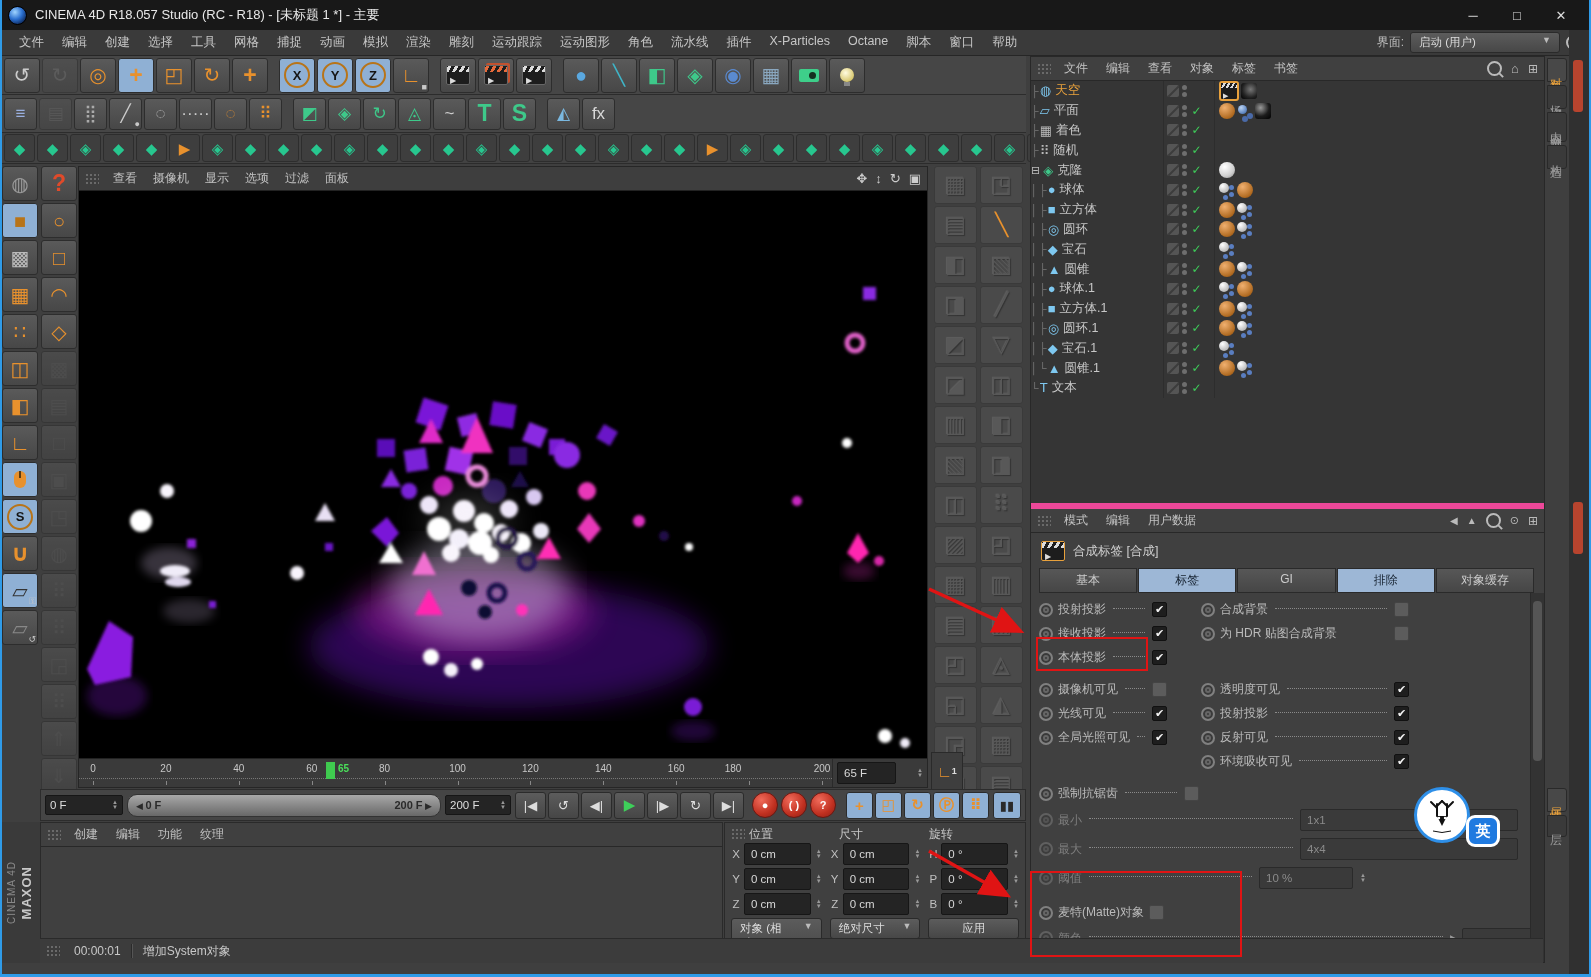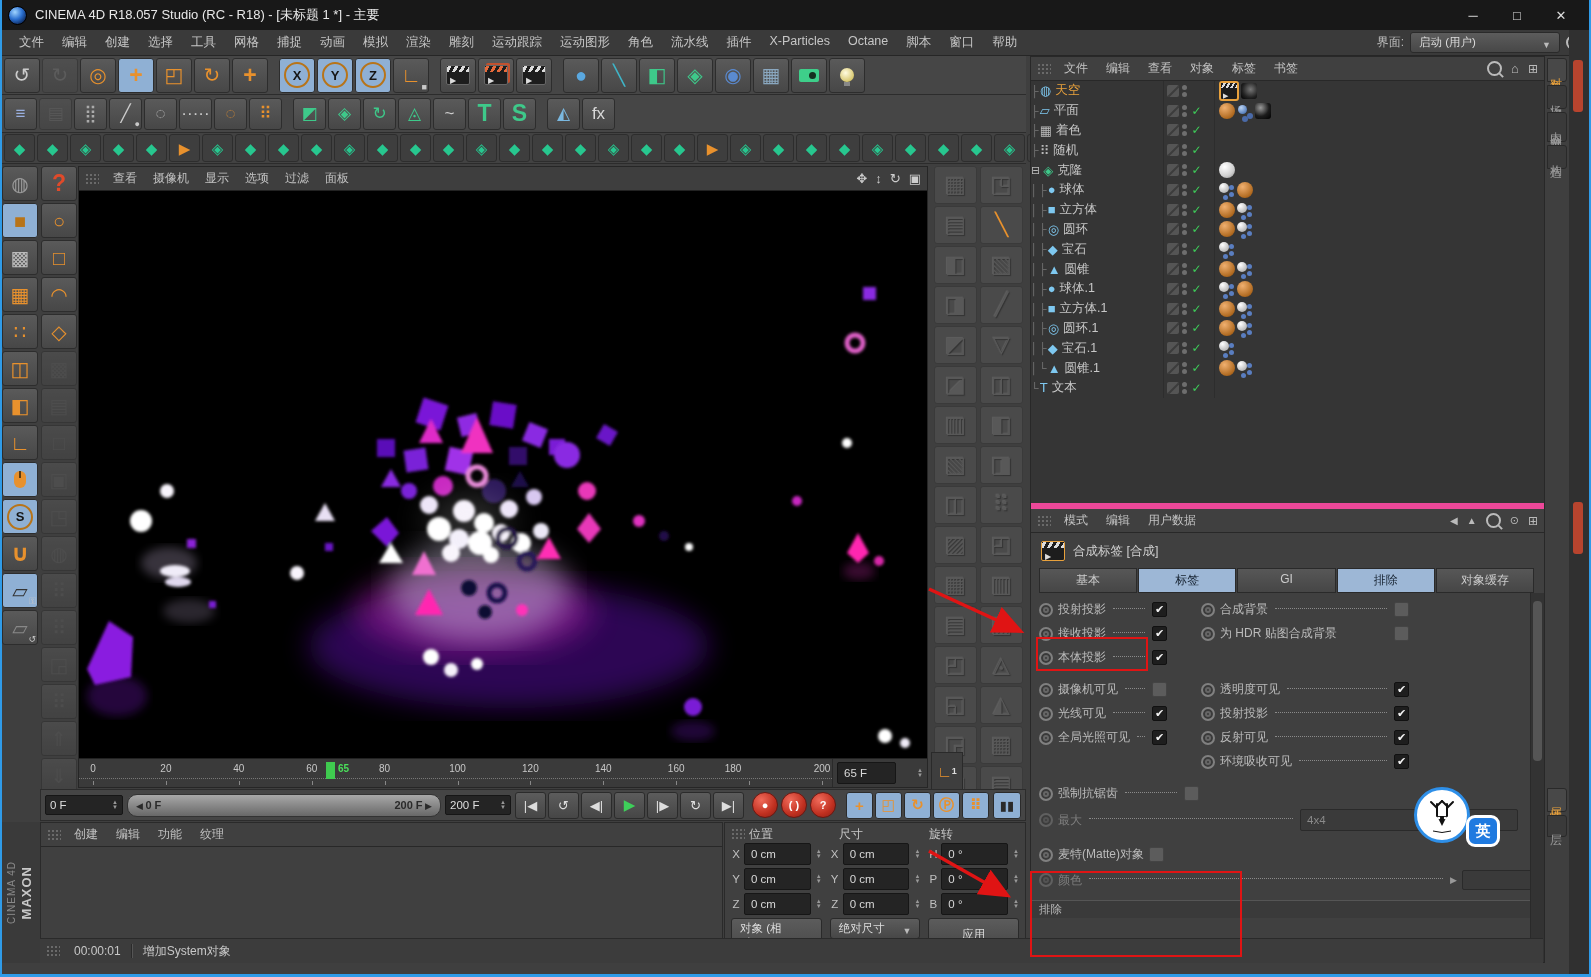--- a/index.html
+++ b/index.html
@@ -9,21 +9,21 @@
   .abs{position:absolute;}
   
   #titlebar{left:0;top:0;width:1591px;height:30px;background:#181818;display:flex;align-items:center;padding:0 8px;box-sizing:border-box;}
   .applogo{width:17px;height:17px;border-radius:50%;background:radial-gradient(circle at 35% 30%,#9fd4ff,#2a6fd0 45%,#0a1f4a 85%);margin-right:8px;border:1px solid #000;}
   #title-text{color:#e8e8e8;font-size:13px;}
   .wctl{margin-left:auto;display:flex;}
   .wbtn{width:44px;height:28px;display:flex;align-items:center;justify-content:center;color:#ddd;font-size:13px;}
   #menubar{left:0;top:30px;width:1591px;height:26px;background:#3a3a3a;border-bottom:1px solid #262626;display:flex;align-items:center;padding:0 10px;box-sizing:border-box;}
   .menu-item{padding:0 9px;color:#c6c6c6;font-size:12.5px;white-space:nowrap;}
   #iface{margin-left:auto;display:flex;align-items:center;gap:6px;}
-  .dd{background:linear-gradient(#5c5c5c,#474747);border:1px solid #2a2a2a;border-radius:3px;color:#ddd;font-size:11.5px;padding:2px 8px;display:flex;align-items:flex-end;gap:8px;}
+  .dd{background:linear-gradient(#5c5c5c,#474747);border:1px solid #2a2a2a;border-radius:3px;color:#ddd;font-size:11.5px;padding:2px 8px;display:flex;align-items:flex-start;gap:8px;}
   .dd .car{font-size:9px;color:#bbb;}
   .lens{width:11px;height:11px;border:2px solid #bbb;border-radius:50%;position:relative;display:inline-block;}
   .lens::after{content:"";position:absolute;width:6px;height:2px;background:#bbb;transform:rotate(45deg);left:9px;top:11px;}
   
   .toolrow{display:flex;align-items:center;gap:2px;padding:2px 4px;box-sizing:border-box;}
   #toolbar1{left:0;top:56px;width:1026px;height:39px;background:#464646;border-bottom:1px solid #2c2c2c;}
   #toolbar2{left:0;top:95px;width:1026px;height:38px;background:#464646;border-bottom:1px solid #2c2c2c;}
   #toolbar3{left:0;top:133px;width:1026px;height:31px;background:#424242;border-bottom:1px solid #2c2c2c;}
   .tbtn{width:34px;height:33px;background:linear-gradient(#5a5a5a,#474747);border:1px solid #2d2d2d;border-radius:3px;
         display:flex;align-items:center;justify-content:center;position:relative;flex:0 0 auto;}
@@ -162,21 +162,21 @@
   .ball.black{background:radial-gradient(circle at 35% 28%,#9a9a9a,#222 45%,#000 80%);}
   .ball.white{background:radial-gradient(circle at 40% 32%,#ffffff,#f0f0f0 55%,#b8b8b8);}
   
   #coordpanel{left:724px;top:822px;width:302px;height:117px;background:#404040;border:1px solid #2a2a2a;box-sizing:border-box;padding:2px 6px;}
   #coordhead{display:flex;align-items:center;font-size:12px;color:#c8c8c8;height:18px;}
   .cgroups{display:flex;gap:8px;}
   .cgroup{flex:1;}
   .crow{display:flex;align-items:center;gap:3px;margin-bottom:3px;}
   .crow .axl{width:10px;font-size:11.5px;color:#c0c0c0;text-align:center;}
   .cfoot{margin-top:2px;display:flex;}
-  .cbtnw{flex:1;text-align:center;background:linear-gradient(#5c5c5c,#464646);border:1px solid #2a2a2a;border-radius:3px;font-size:11.5px;color:#ddd;padding:8px 0;}
+  .cbtnw{flex:1;text-align:center;background:linear-gradient(#5c5c5c,#464646);border:1px solid #2a2a2a;border-radius:3px;font-size:11.5px;color:#ddd;padding:2px 0;}
   
   #statusbar{left:40px;top:938px;width:1503px;height:25px;background:#3c3c3c;border-top:1px solid #2a2a2a;display:flex;align-items:center;gap:10px;padding:0 6px;box-sizing:border-box;font-size:12px;color:#c8c8c8;}
   #statusbar .div{width:1px;height:14px;background:#2a2a2a;border-right:1px solid #555;}
   #brand{left:0;top:822px;width:40px;height:141px;background:#3a3a3a;display:flex;align-items:center;justify-content:center;gap:2px;}
   #brand div{writing-mode:vertical-rl;transform:rotate(180deg);letter-spacing:1px;}
   #brand .b1{color:#c8c8c8;font-weight:bold;font-size:13px;}
   #brand .b2{color:#8a8a8a;font-size:10px;}
   
   #anno{left:0;top:0;width:1591px;height:977px;pointer-events:none;z-index:50;}
   .redbox{position:absolute;border:2.5px solid #e01414;pointer-events:none;z-index:50;}
@@ -1278,23 +1278,40 @@
         <div id="amextras">
   <div class="gap8"></div>
   <div class="amrow">
     <span class="rad"></span>
               <span>强制抗锯齿</span>
               <span class="lead" style="width:52px;"></span>
     <span class="chk off"></span>
   </div>
   <div class="amrow opt dis">
     <span class="rad"></span>
+              <span>最小</span>
+              <span class="lead" style="width:78px;"></span>
+    <span class="fld dis" style="flex:1;margin-right:16px;">1x1</span>
+  </div>
+  <div class="amrow opt dis">
+    <span class="rad"></span>
               <span>最大</span>
               <span class="lead" style="width:78px;"></span>
     <span class="fld dis" style="flex:1;margin-right:16px;">4x4</span>
+  </div>
+  <div class="amrow opt dis">
+    <span class="rad"></span>
+              <span>阈值</span>
+              <span class="lead" style="width:78px;"></span>
+    <span class="fld dis" style="flex:0 0 80px;">10 %</span>
+    <span class="stepper">
+                <span>▲</span>
+                <span>▼</span>
+              </span>
+              <span style="flex:1"></span>
   </div>
   <div class="gap8"></div>
   <div class="amrow">
     <span class="rad"></span>
               <span>麦特(Matte)对象</span>
     <span class="chk off"></span>
   </div>
   <div class="amrow opt dis">
     <span class="rad"></span>
               <span>颜色</span>

